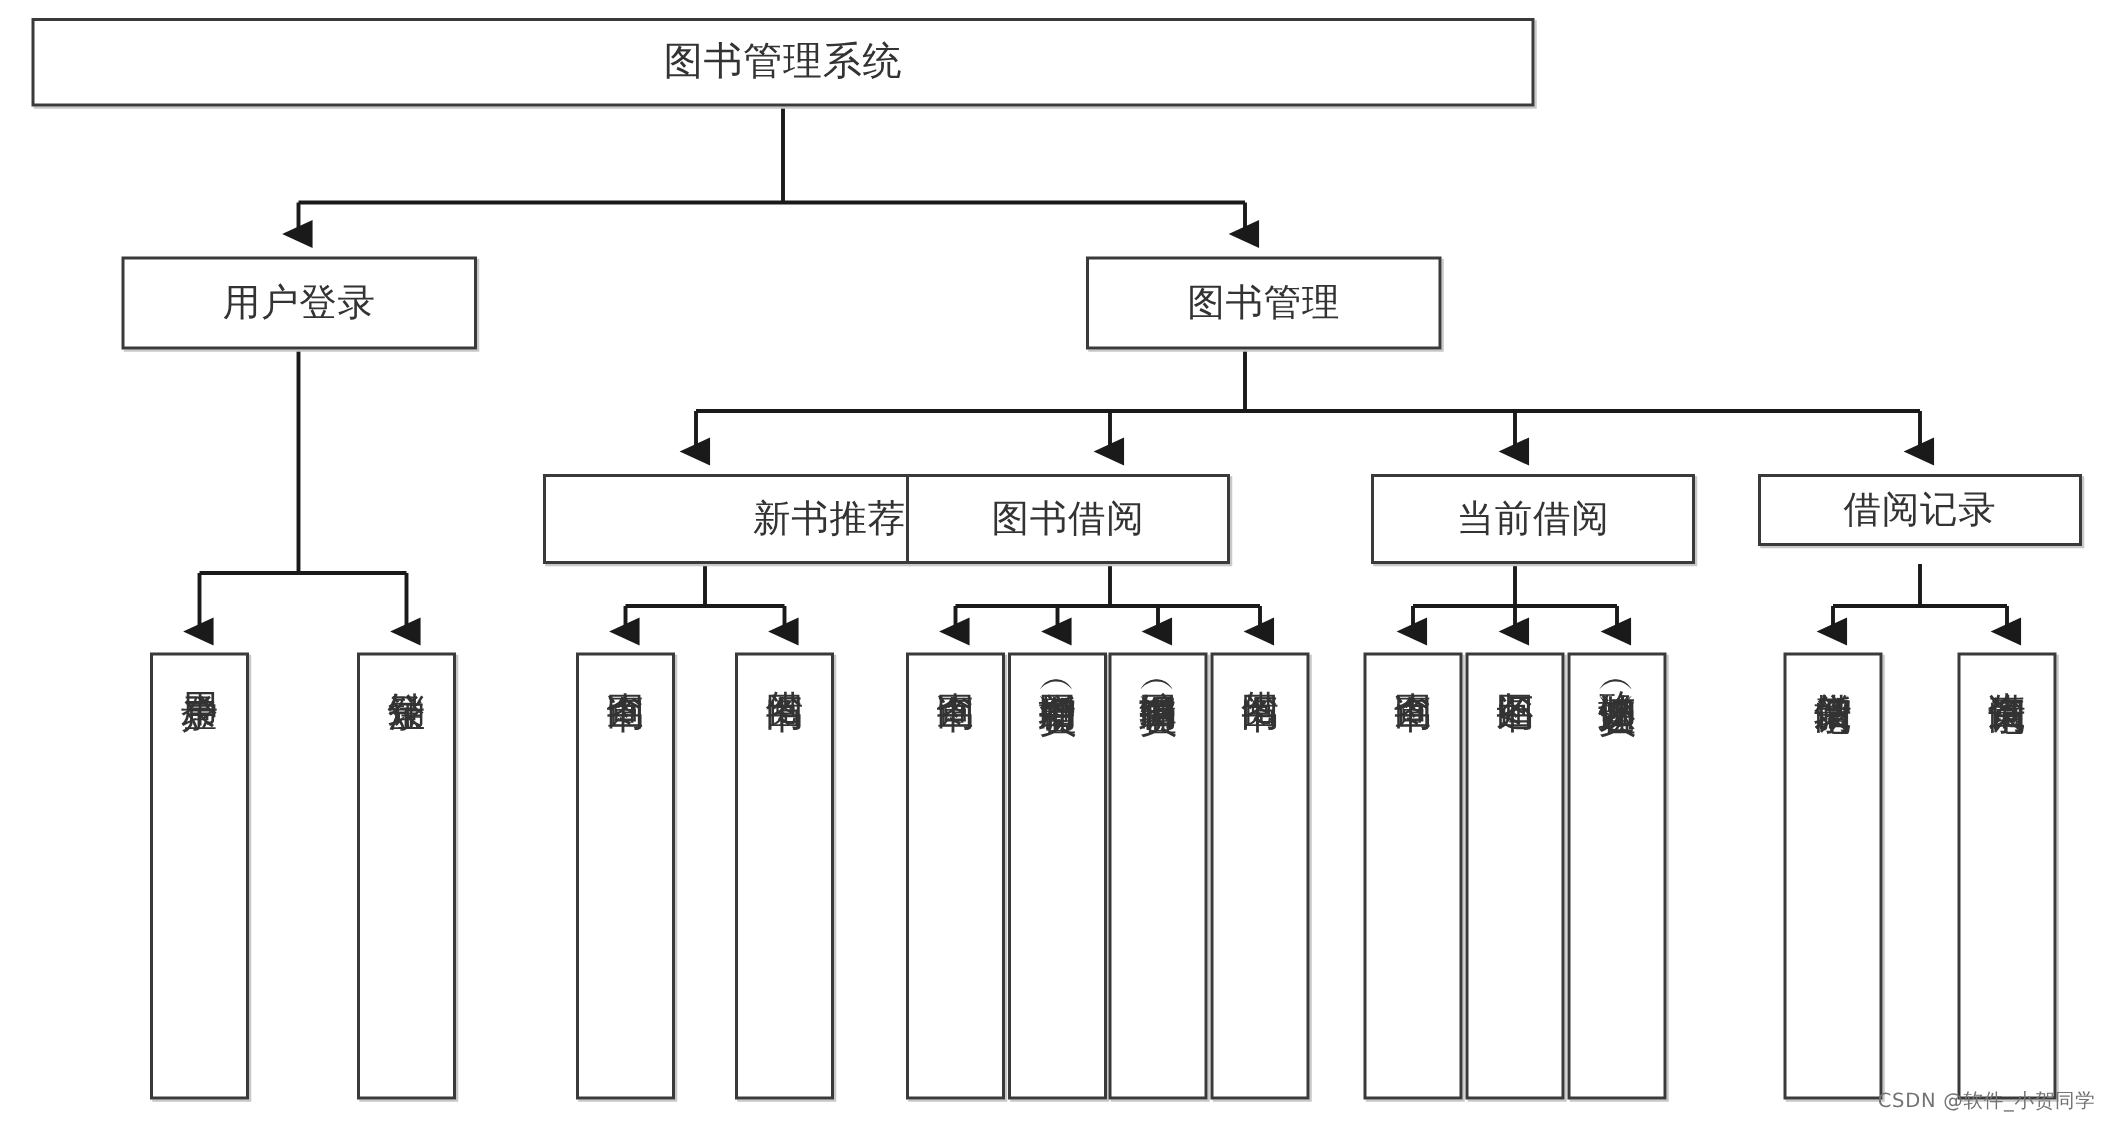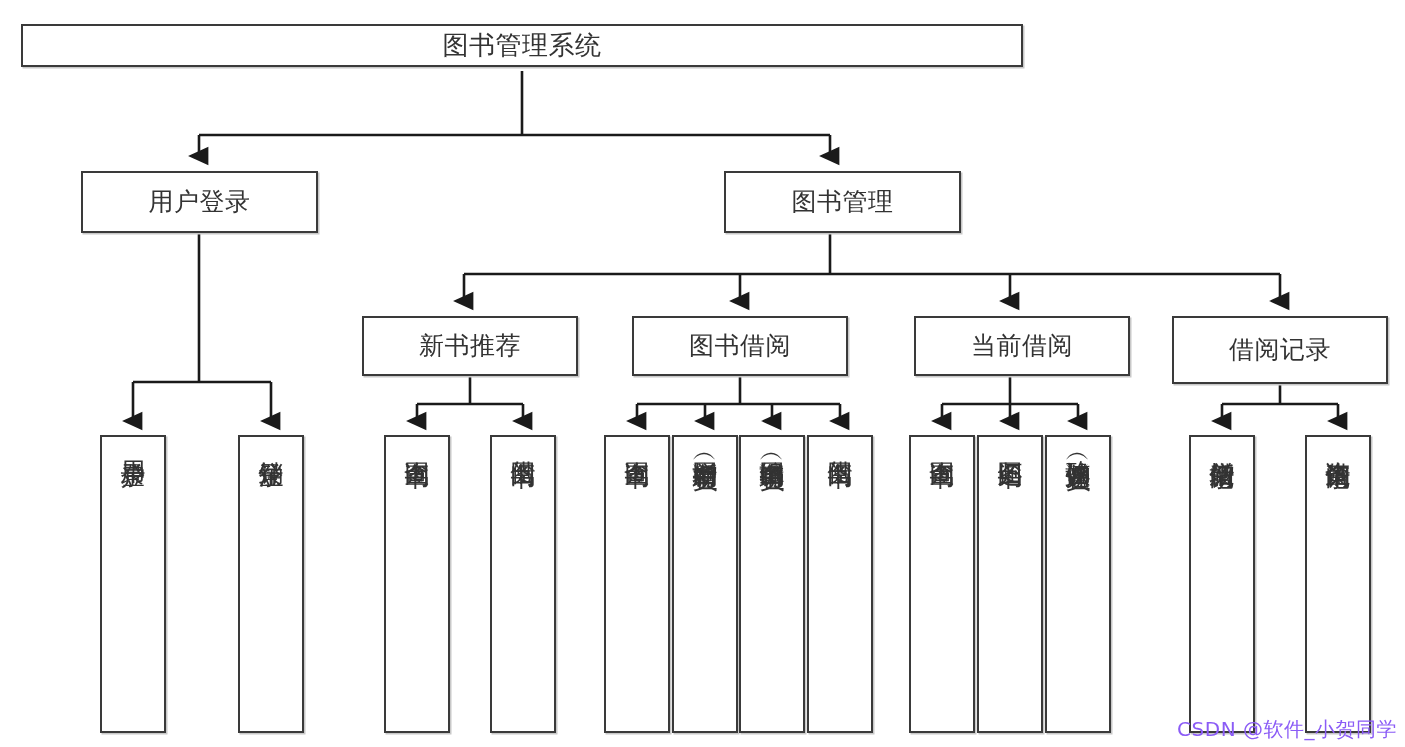--- a/index.html
+++ b/index.html
@@ -58,22 +58,22 @@
     white-space: nowrap;
     text-align: left;
   }
   .node.root .label {
     font-size: 26px;
   }
   #watermark {
     position: absolute;
     right: 8px;
     bottom: 4px;
-    font-size: 20px;
-    color: #8b5cf6;
+    font-size: 13px;
+    color: #737373;
     letter-spacing: 0.5px;
     white-space: nowrap;
     text-align: right;
   }
 </style>
 </head>
 <body>
 
 <div id="canvas">
 
@@ -120,45 +120,45 @@
       <path d="M1010,404 L1010,421" marker-end="url(#arrow)"></path>
       <path d="M1078,404 L1078,421" marker-end="url(#arrow)"></path>
 
       <path d="M1280,376 L1280,404"></path>
       <path d="M1222,404 L1338,404"></path>
       <path d="M1222,404 L1222,421" marker-end="url(#arrow)"></path>
       <path d="M1338,404 L1338,421" marker-end="url(#arrow)"></path>
     </g>
   </svg>
 
-  <div class="node root" style="left:21px; top:12px; width:1002px; height:43px;margin-top:12px;">
+  <div class="node root" style="left:21px; top:12px; width:1002px; height:59px;">
     <span class="label">图书管理系统</span>
   </div>
 
   <div class="node" style="left:81px; top:171px; width:237px; height:62px;">
     <span class="label">用户登录</span>
   </div>
 
   <div class="node" style="left:712px; top:171px; width:237px; height:62px;margin-left:12px;">
     <span class="label">图书管理</span>
   </div>
 
-  <div class="node" style="left:362px; top:316px; width:216px; height:60px;">
+  <div class="node" style="left:362px; top:316px; width:244px; height:60px;justify-content:flex-end;">
     <span class="label">新书推荐</span>
   </div>
 
-  <div class="node" style="left:632px; top:316px; width:216px; height:60px;">
+  <div class="node" style="left:604px; top:316px; width:216px; height:60px;">
     <span class="label">图书借阅</span>
   </div>
 
   <div class="node" style="left:902px; top:316px; width:216px; height:60px;margin-left:12px;">
     <span class="label">当前借阅</span>
   </div>
 
-  <div class="node" style="left:1172px; top:316px; width:216px; height:68px;">
+  <div class="node" style="left:1172px; top:316px; width:216px; height:48px;">
     <span class="label">借阅记录</span>
   </div>
 
   <div class="node leaf" style="left:100px; top:435px; width:66px; height:298px;">
     <span class="label">用户登录</span>
   </div>
   <div class="node leaf" style="left:238px; top:435px; width:66px; height:298px;">
     <span class="label">注销登录</span>
   </div>
 

